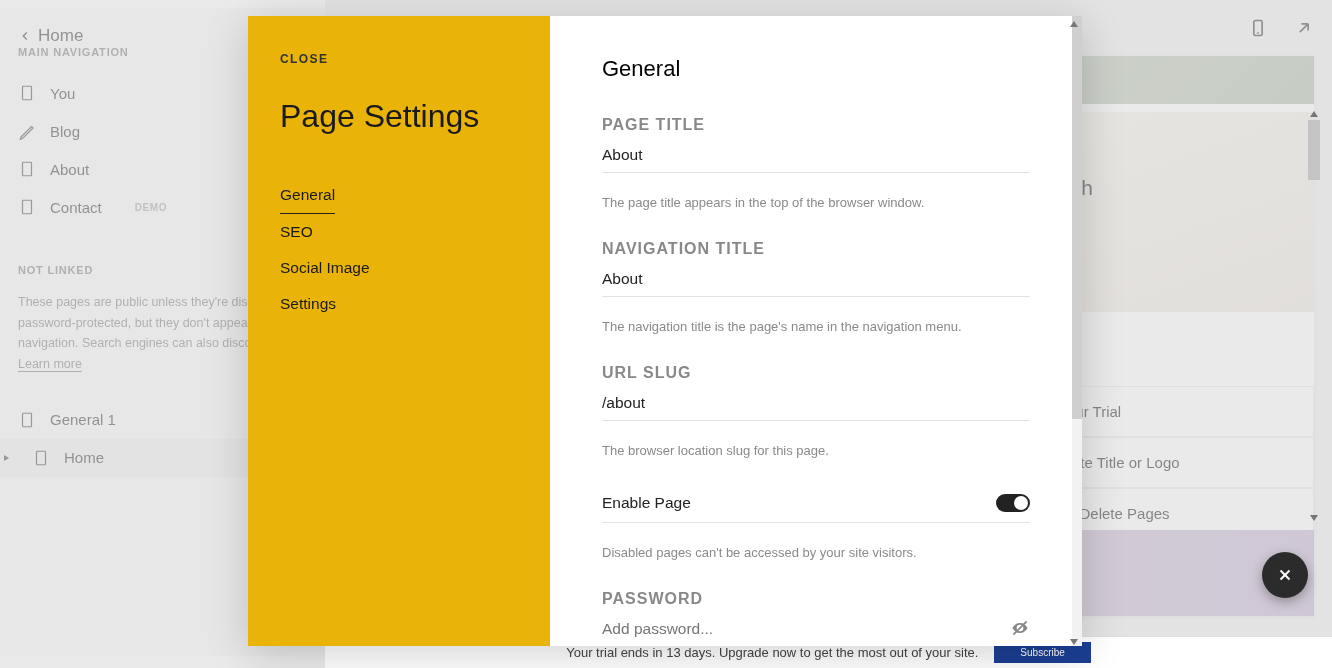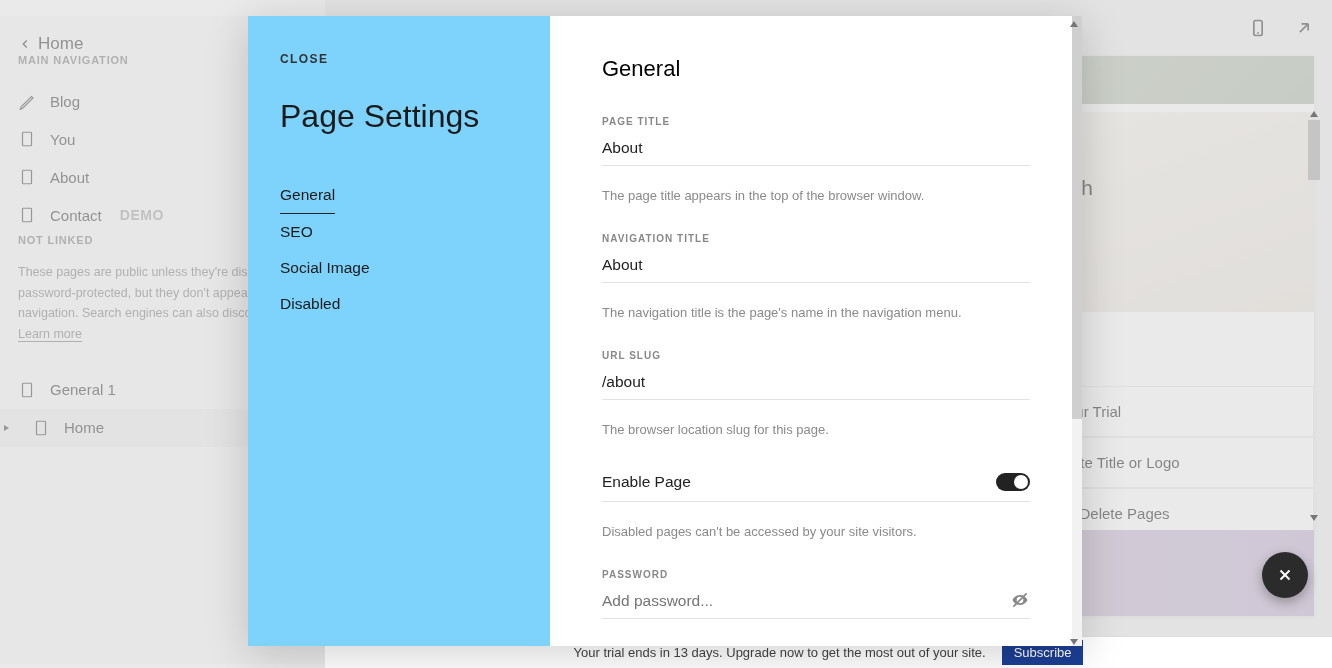--- a/index.html
+++ b/index.html
@@ -1,25 +1,25 @@
 <!DOCTYPE html>
 <html><head>
 <meta charset="utf-8">
 <style>
 * { margin: 0; padding: 0; box-sizing: border-box; }
 html, body { width: 1332px; height: 668px; font-family: -apple-system, BlinkMacSystemFont, "Segoe UI", Helvetica, Arial, sans-serif; overflow: hidden; background:#fff; }
 
 
-.bg-sidebar { position:absolute; left:0; top:16px; width:325px; height:648px; background:#f8f8f8; padding:18px 18px 0 18px; }
+.bg-sidebar { position:absolute; left:0; top:8px; width:325px; height:648px; background:#f8f8f8; padding:18px 18px 0 18px; }
 .back-home { display:flex; align-items:center; gap:6px; font-size:17px; color:#222; cursor:pointer; }
 .back-home svg { width:14px; height:14px; }
 .section-label { font-size:11px; letter-spacing:.8px; color:#6e6e6e; font-weight:600; margin-bottom:16px; }
 .nav-item { display:flex; align-items:center; gap:14px; padding:10px 0; font-size:15px; color:#222; cursor:pointer; }
 .nav-item .page-icon, .nav-item .cart-icon, .nav-item .blog-icon { width:18px; height:18px; flex-shrink:0; }
-.demo-badge { font-size:14px; letter-spacing:.6px; color:#999; font-weight:600; margin-left:4px; }
+.demo-badge { font-size:10px; letter-spacing:.6px; color:#999; font-weight:600; margin-left:19px; }
 .notlinked-desc { font-size:12.5px; line-height:1.65; color:#6e6e6e; margin-top:8px; margin-bottom:26px; }
 .notlinked-desc a { color:#6e6e6e; text-decoration:underline; cursor:pointer; border-bottom:1px solid #6e6e6e; text-decoration:none;}
 .home-hover { background:#ededed; margin:0 -18px; padding-left:18px; padding-right:18px; position:relative;}
 .home-arrow { position:absolute; left:2px; top:50%; transform:translateY(-50%); width:12px; height:12px;}
 
 
 .bg-right { position:absolute; left:325px; top:0; right:0; height:648px; background:#ededed; }
 .topbar-icons { position:absolute; right:18px; top:18px; display:flex; gap:26px; }
 .topbar-icons svg { width:20px; height:20px; stroke:#222; }
 .preview { position:absolute; left:32px; top:56px; right:18px; height:560px; background:#fff; box-shadow:0 1px 4px rgba(0,0,0,.08); overflow:hidden;}
@@ -30,32 +30,32 @@
 .preview-sidelist { position:absolute; right:0; top:310px; width:260px;}
 .preview-sideitem { padding:16px 12px; border:1px solid #e5e5e5; font-size:15px;}
 .preview-sidelabel { font-size:11px; letter-spacing:.6px; color:#999; padding:0 12px 8px;}
 .preview-bottomimg { position:absolute; left:0; right:0; bottom:0; height:86px; background:linear-gradient(90deg,#e0c5a0 0%, #c7b9d1 50%, #bca9cb 100%);}
 
 
 .overlay { position:absolute; inset:0; background:rgba(220,220,220,0.6); }
 
 
 .trialbar { position:absolute; left:325px; right:0; bottom:0; height:32px; background:#fff; display:flex; align-items:center; justify-content:center; gap:16px; font-size:13px; color:#444; border-top:1px solid #ddd;}
-.subscribe-btn { background:#1c3f94; color:#fff; padding:5px 12px; font-size:13px; cursor:pointer; border:none;}
+.subscribe-btn { background:#1c3f94; color:#fff; padding:5px 26px; font-size:10px; cursor:pointer; border:none;}
 
 
 .modal { position:absolute; left:248px; top:16px; width:834px; height:630px; background:#fff; display:flex; box-shadow:0 8px 40px rgba(0,0,0,.18); }
-.modal-left { width:302px; background:#7dd3fc; padding:36px 32px; }
+.modal-left { width:302px; background:#eab308; padding:36px 32px; }
 .close-btn { font-size:12px; letter-spacing:1.4px; font-weight:600; color:#333; cursor:pointer; margin-bottom:32px;}
 .modal-title { font-size:32px; font-weight:500; color:#1a1a1a; margin-bottom:42px;}
 .tab { font-size:15.5px; font-weight:500; color:#1a1a1a; padding:9px 0; cursor:pointer; width:fit-content;}
 .tab.active { border-bottom:1.5px solid #222;}
 .modal-right { flex:1; padding:40px 52px 20px 52px; overflow-y:auto; position:relative;}
 .section-heading { font-size:22px; font-weight:500; margin-bottom:34px;}
-.field-label { font-size:10px; letter-spacing:1px; color:#888; font-weight:600; margin-bottom:8px;}
+.field-label { font-size:16px; letter-spacing:1px; color:#888; font-weight:600; margin-bottom:8px;}
 .text-input { width:100%; border:none; border-bottom:1px solid #e2e2e2; font-size:15.5px; padding:4px 0 8px 0; color:#222; outline:none; font-family:inherit; background:transparent;}
 .help { font-size:13px; color:#8a8a8a; margin-top:22px; margin-bottom:30px;}
 .toggle-row { display:flex; align-items:center; justify-content:space-between; padding:6px 0 10px; border-bottom:1px solid #e2e2e2;text-align:right;}
 .toggle-row-label { font-size:15.5px; color:#222;}
 .toggle { width:34px; height:18px; background:#222; border-radius:999px; position:relative; cursor:pointer;}
 .toggle::after { content:""; position:absolute; right:2px; top:2px; width:14px; height:14px; background:#fff; border-radius:50%;}
 .password-wrap { position:relative; }
 .eye-icon { position:absolute; right:0; top:2px; width:20px; height:20px; color:#888; cursor:pointer;}
 .modal-scrollhint { position:absolute; right:0; top:0; width:10px; height:100%; background:#f2f2f2;}
 .modal-scrollthumb{ position:absolute; right:0; top:0; width:10px; height:64%; background:#cfcfcf;}
@@ -76,46 +76,46 @@
   <div class="back-home">
     <svg viewBox="0 0 24 24" fill="none" stroke="#222" stroke-width="2.5">
         <polyline points="15 18 9 12 15 6"></polyline>
       </svg>
     <span>Home</span>
   </div>
 
   <div class="section-label">MAIN NAVIGATION</div>
 
   <div class="nav-item">
+    <svg class="page-icon" viewBox="0 0 24 24" fill="none" stroke="#333" stroke-width="1.6">
+        <rect x="6" y="3" width="12" height="18" rx="1"></rect>
+      </svg>
+    <span>You</span>
+  </div>
+  <div class="nav-item">
     <svg class="blog-icon" viewBox="0 0 24 24" fill="none" stroke="#333" stroke-width="1.6">
         <path d="M4 20 L18 6 L20 8 L6 22 L3 23 Z"></path>
       </svg>
     <span>Blog</span>
   </div>
   <div class="nav-item">
     <svg class="page-icon" viewBox="0 0 24 24" fill="none" stroke="#333" stroke-width="1.6">
         <rect x="6" y="3" width="12" height="18" rx="1"></rect>
       </svg>
-    <span>You</span>
-  </div>
-  <div class="nav-item">
-    <svg class="page-icon" viewBox="0 0 24 24" fill="none" stroke="#333" stroke-width="1.6">
-        <rect x="6" y="3" width="12" height="18" rx="1"></rect>
-      </svg>
     <span>About</span>
   </div>
   <div class="nav-item">
     <svg class="page-icon" viewBox="0 0 24 24" fill="none" stroke="#333" stroke-width="1.6">
         <rect x="6" y="3" width="12" height="18" rx="1"></rect>
       </svg>
     <span>Contact</span>
     <span class="demo-badge">DEMO</span>
   </div>
 
-  <div class="section-label" style="">NOT LINKED</div>
+  <div class="section-label" style="margin-top:38px">NOT LINKED</div>
   <div class="notlinked-desc">
     <span>These pages are public unless they're disabled or password-protected, but they don't appear in the navigation. Search engines can also discover them. </span><a>Learn more</a>
   </div>
 
   <div class="nav-item">
     <svg class="page-icon" viewBox="0 0 24 24" fill="none" stroke="#333" stroke-width="1.6">
         <rect x="6" y="3" width="12" height="18" rx="1"></rect>
       </svg>
     <span>General 1</span>
   </div>
@@ -164,21 +164,21 @@
   <button class="subscribe-btn">Subscribe</button>
 </div>
 
 <div class="modal">
   <div class="modal-left">
     <div class="close-btn">CLOSE</div>
     <div class="modal-title">Page Settings</div>
     <div class="tab active">General</div>
     <div class="tab">SEO</div>
     <div class="tab">Social Image</div>
-    <div class="tab">Disabled</div>
+    <div class="tab">Settings</div>
   </div>
 
   <div class="modal-right">
     <div class="section-heading">General</div>
 
     <div class="field-label">PAGE TITLE</div>
     <input class="text-input" value="About" style="">
     <div class="help">The page title appears in the top of the browser window.</div>
 
     <div class="field-label">NAVIGATION TITLE</div>

